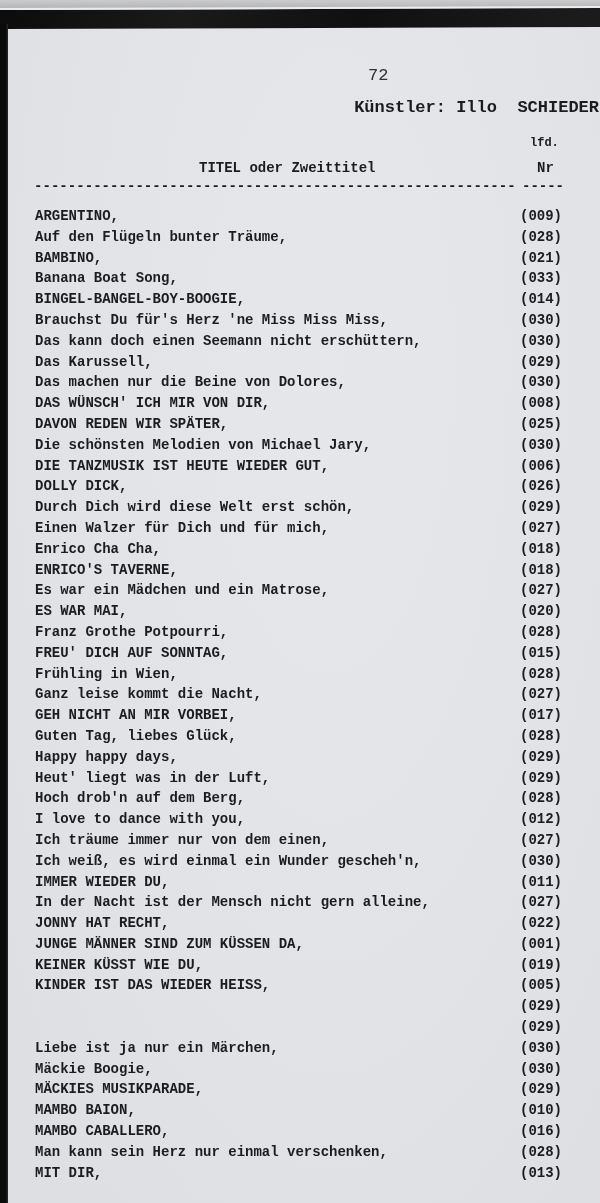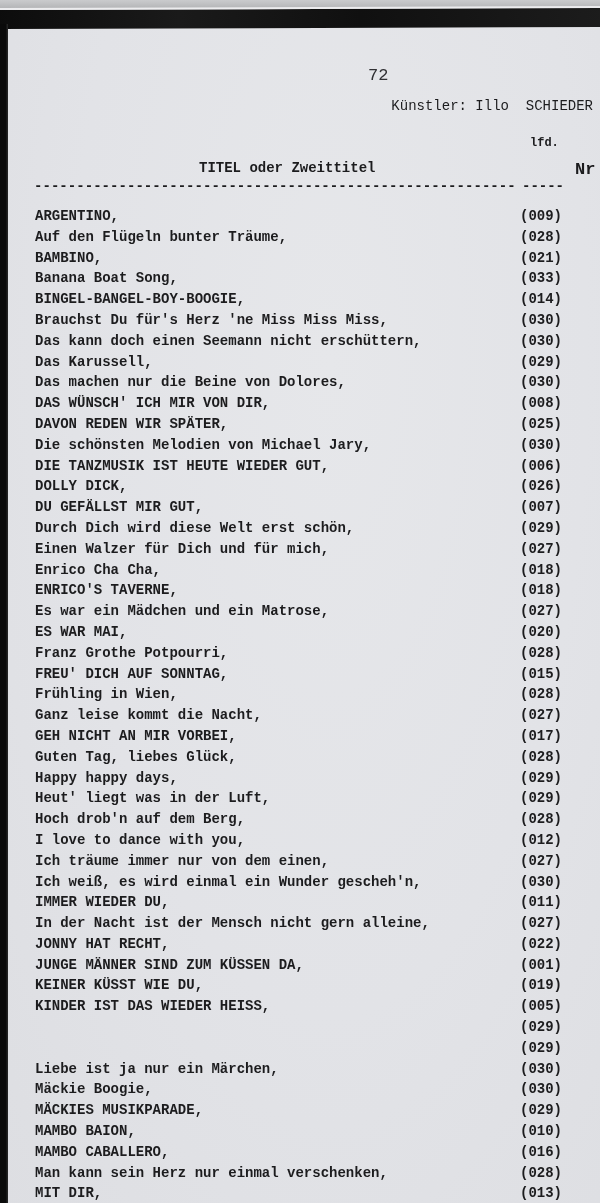--- a/index.html
+++ b/index.html
@@ -23,34 +23,34 @@
   }
   .scan-left-bar {
     position: absolute; top: 24px; left: 0; width: 8px; height: 1179px;
     background: linear-gradient(90deg, #0a0a0a 70%, #2a2a2a);
   }
   .page-number {
     position: absolute; top: 66px; left: 368px;
     font-size: 17px; font-weight: 400; color: #313134;
   }
   .artist-line {
-    position: absolute; top: 98px; right: 7px;
-    font-size: 14px; font-weight: 400; white-space: pre;
+    position: absolute; top: 98px; right: 1px;
+    font-size: 17px; font-weight: 700; white-space: pre;
   }
   .hdr-lfd {
     position: absolute; top: 136px; left: 530px;
     font-size: 12px; font-weight: 700;
   }
   .hdr-titel {
     position: absolute; top: 160px; left: 199px;
     font-size: 14px; font-weight: 700; text-align: center;
   }
   .hdr-nr {
     position: absolute; top: 160px; left: 537px;
-    font-size: 17px; font-weight: 700; margin-left: 38px;
+    font-size: 14px; font-weight: 700;
   }
   .sep-long {
     position: absolute; top: 178px; left: 34px;
     font-size: 14px; font-weight: 700; white-space: pre; letter-spacing: 0.05px;
   }
   .sep-short {
     position: absolute; top: 178px; left: 522px;
     font-size: 14px; font-weight: 700; white-space: pre;
   }
   .song-rows {
@@ -149,24 +149,20 @@
   <div class="song-row">
     <span class="song-title">DIE TANZMUSIK IST HEUTE WIEDER GUT,</span>
     <span class="song-number">(006)</span>
   </div>
 
   <div class="song-row">
     <span class="song-title">DOLLY DICK,</span>
     <span class="song-number">(026)</span>
   </div>
 
-  <div class="song-row">
-    <span class="song-title">DU GEFÄLLST MIR GUT,</span>
-    <span class="song-number">(007)</span>
-  </div>
 
   <div class="song-row">
     <span class="song-title">Durch Dich wird diese Welt erst schön,</span>
     <span class="song-number">(029)</span>
   </div>
 
   <div class="song-row">
     <span class="song-title">Einen Walzer für Dich und für mich,</span>
     <span class="song-number">(027)</span>
   </div>

